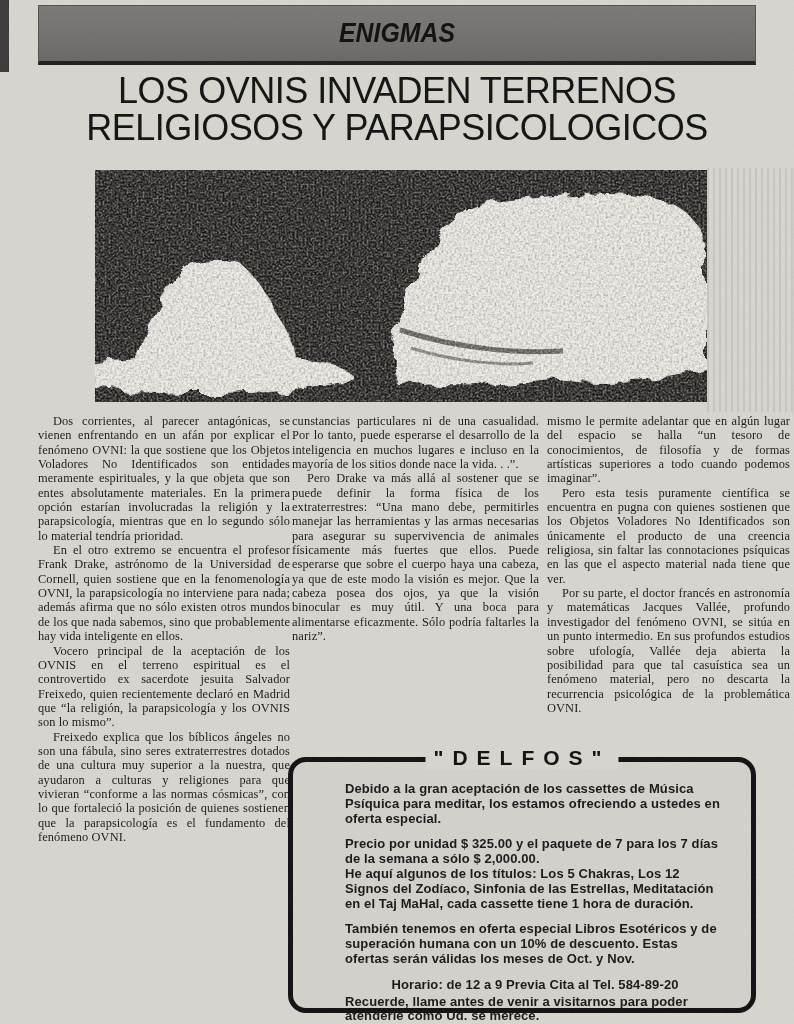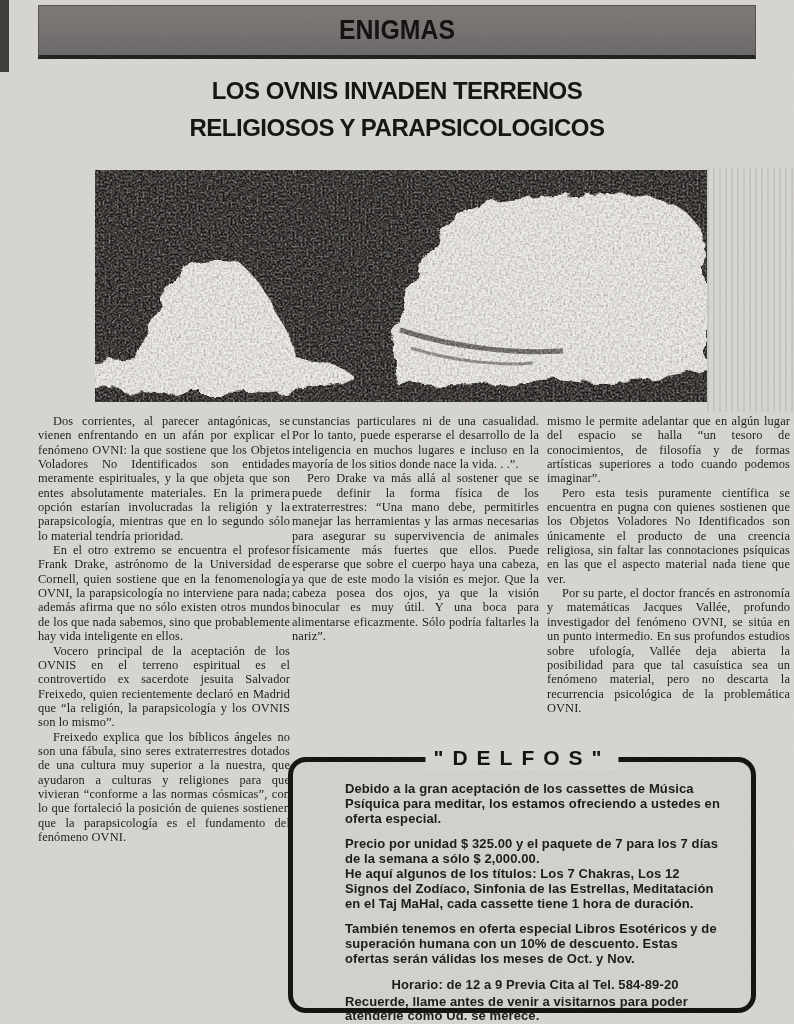--- a/index.html
+++ b/index.html
@@ -18,37 +18,37 @@
   .scan-stripes {
     position:absolute; left:707px; top:168px; width:87px; height:244px;
     background:repeating-linear-gradient(90deg, rgba(60,58,54,.10) 0 2px, rgba(0,0,0,0) 2px 6px);
   }
   .paper-texture {
     position:absolute; left:0; top:0; width:794px; height:1024px;
     pointer-events:none; opacity:.16; z-index:40;
   }
   
   .banner {
-    position:absolute; left:38px; top:5px; width:718px; height:54px;
+    position:absolute; left:38px; top:5px; width:718px; height:60px;
     background:linear-gradient(180deg,#7c7976 0%,#747170 55%,#6b6967 100%);
     border:1px solid #55524f;
     border-bottom:4px solid #21201e;
-    display:flex; align-items:center; justify-content:center;
+    display:flex; align-items:center; justify-content:center;font-style:italic;
   }
   .banner-label {
     font-family:"Liberation Sans", sans-serif;
     font-weight:bold; font-size:27px; letter-spacing:0px;
     color:#121110; transform:scaleX(.92);
   }
   
   .headline {
     position:absolute; left:0; top:72px; width:794px;
     text-align:center;
     font-family:"Liberation Sans", sans-serif;
-    font-weight:bold; font-size:24px; line-height:37px;
+    font-weight:normal; font-size:36px; line-height:37px;
     letter-spacing:-.5px; color:#141413;
   }
   
   .photo {
     position:absolute; left:95px; top:170px; width:612px; height:232px;
     background:#171513;
   }
   .photo svg { display:block; width:612px; height:232px; }
   
   .col {
@@ -145,21 +145,21 @@
   <p class="cont">mismo le permite adelantar que en algún lugar del espacio se halla “un tesoro de conocimientos, de filosofía y de formas artísticas superiores a todo cuando podemos imaginar”.</p>
   <p>Pero esta tesis puramente científica se encuentra en pugna con quienes sostienen que los Objetos Voladores No Identificados son únicamente el producto de una creencia religiosa, sin faltar las connotaciones psíquicas en las que el aspecto material nada tiene que ver.</p>
   <p>Por su parte, el doctor francés en astronomía y matemáticas Jacques Vallée, profundo investigador del fenómeno OVNI, se sitúa en un punto intermedio. En sus profundos estudios sobre ufología, Vallée deja abierta la posibilidad para que tal casuística sea un fenómeno material, pero no descarta la recurrencia psicológica de la problemática OVNI.</p>
 </div>
 
 <div class="ad-box">
   <div class="ad-title">"DELFOS"</div>
   <div class="ad-body">
     <p class="gap">Debido a la gran aceptación de los cassettes de Música Psíquica para meditar, los estamos ofreciendo a ustedes en oferta especial.</p>
     <p>Precio por unidad $ 325.00 y el paquete de 7 para los 7 días de la semana a sólo $ 2,000.00.</p>
-    <p class="gap">He aquí algunos de los títulos: Los 7 Chakras, Los 12 Signos del Zodíaco, Sinfonia de las Estrellas, Meditatación en el Taj MaHal, cada cassette tiene 1 hora de duración.</p>
+    <p class="gap">He aquí algunos de los títulos: Los 5 Chakras, Los 12 Signos del Zodíaco, Sinfonia de las Estrellas, Meditatación en el Taj MaHal, cada cassette tiene 1 hora de duración.</p>
     <p class="gap">También tenemos en oferta especial Libros Esotéricos y de superación humana con un 10% de descuento. Estas ofertas serán válidas los meses de Oct. y Nov.</p>
     <p class="center">Horario: de 12 a 9 Previa Cita al Tel. 584-89-20</p>
     <p>Recuerde, llame antes de venir a visitarnos para poder atenderle como Ud. se merece.</p>
   </div>
 </div>
 
 <svg class="paper-texture">
   <filter id="paper">
     <feTurbulence type="fractalNoise" baseFrequency="0.8" numOctaves="2" seed="4"></feTurbulence>
     <feColorMatrix type="matrix" values="0 0 0 0 0.35  0 0 0 0 0.34  0 0 0 0 0.33  0.6 0.6 0.6 0 -0.80"></feColorMatrix>

